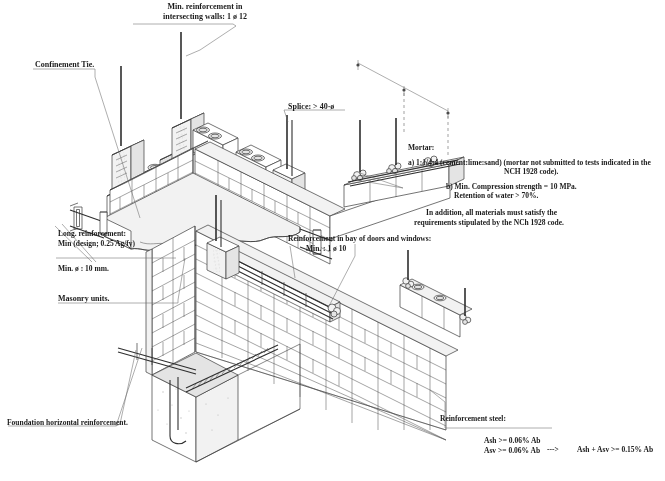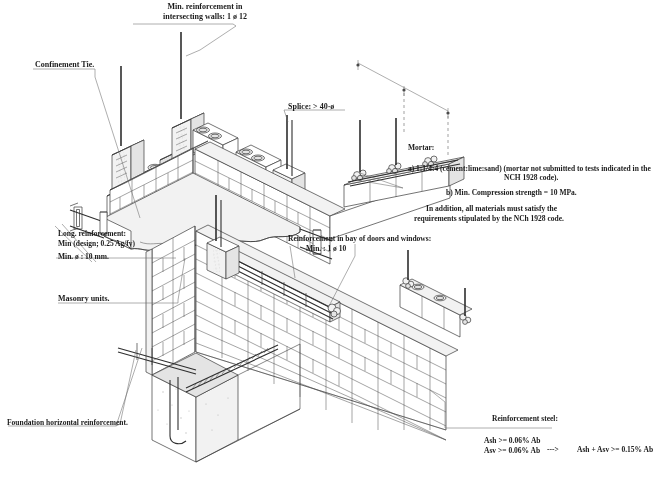--- a/index.html
+++ b/index.html
@@ -416,43 +416,44 @@
   <span class="blk">intersecting walls:  1 ø 12</span>
 </div>
 
 <div class="lbl l8" style="left:35px;top:60px;">Confinement Tie.</div>
 
 <div class="lbl l8" style="left:288px;top:102px;">Splice: &gt; 40·ø</div>
 
 
 <div class="lbl l75" style="left:408px;top:143px;width:252px;">
   <span class="blk">Mortar:</span>
-  <span class="blk" style="margin-top:11px;">a) 1:1/4:4 (cement:lime:sand)  (mortar not submitted to tests indicated in the</span>
+  <span class="blk" style="margin-top:5px;">a) 1:1/4:4 (cement:lime:sand)  (mortar not submitted to tests indicated in the</span>
   <span class="blk" style="padding-left:96px;">NCH 1928 code).</span>
   <span class="blk" style="margin-top:5px;padding-left:38px;">b) Min. Compression strength = 10 MPa.</span>
+  <span class="blk" style="padding-left:46px;">Retention of water &gt; 70%.</span>
   <span class="blk" style="margin-top:7px;padding-left:18px;">In addition, all materials must satisfy the</span>
   <span class="blk" style="padding-left:6px;">requirements stipulated by the NCh 1928 code.</span>
 </div>
 
 <div class="lbl l75" style="left:58px;top:229px;">
   <span class="blk">Long. reinforcement:</span>
   <span class="blk">Min (design; 0.25 Ag/fy)</span>
-  <span class="blk" style="margin-top:4px;">Min. ø : 10 mm.</span>
+  <span class="blk" style="margin-top:16px;">Min. ø : 10 mm.</span>
 </div>
 
 <div class="lbl l8" style="left:58px;top:294px;">Masonry units.</div>
 
 <div class="lbl l75" style="left:288px;top:234px;">
   <span class="blk">Reinforcement in bay of doors and windows:</span>
   <span class="blk ind2">Min. : 1 ø 10</span>
 </div>
 
 <div class="lbl l75" style="left:7px;top:418px;">Foundation horizontal reinforcement.</div>
 
-<div class="lbl l75" style="left:492px;top:414px;">Reinforcement steel:</div>
+<div class="lbl l75" style="left:440px;top:414px;">Reinforcement steel:</div>
 
 <div class="lbl l75" style="left:468px;top:436px;margin-left:16px;">
   <span class="blk">Ash &gt;= 0.06% Ab</span>
   <span class="blk">Asv &gt;= 0.06% Ab</span>
 </div>
 
 <div class="lbl l75" style="left:547px;top:445px;">---&gt;</div>
 
 <div class="lbl l75" style="left:577px;top:445px;">Ash + Asv &gt;= 0.15% Ab</div>
 

